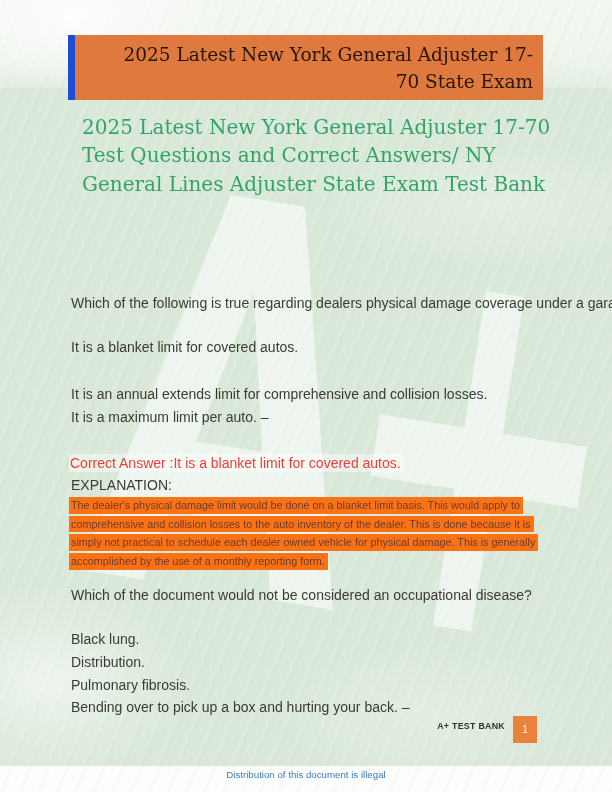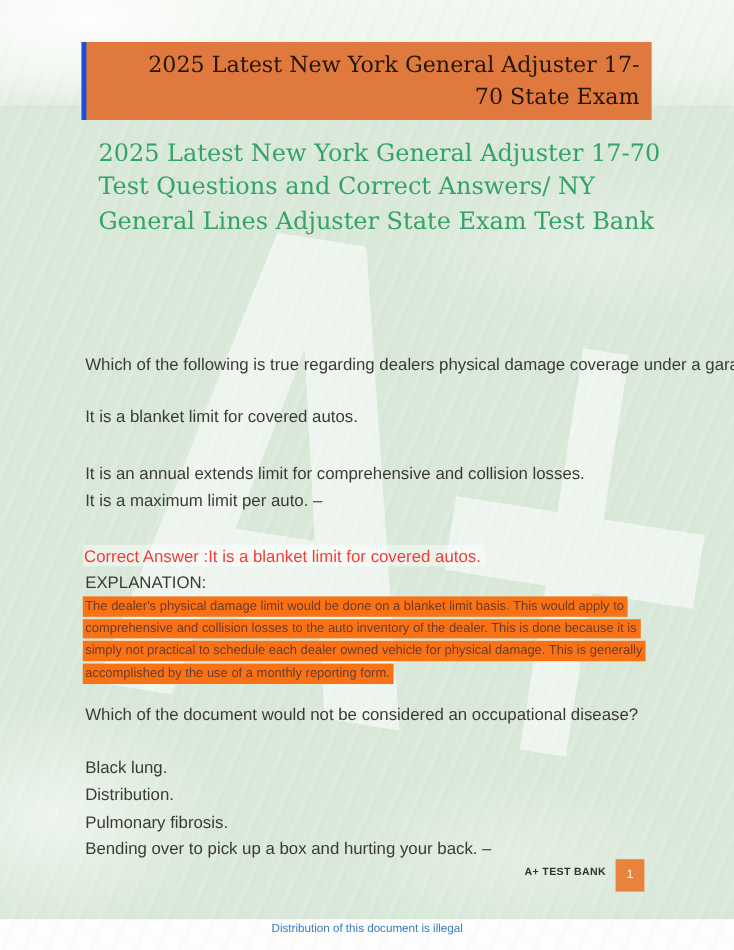--- a/index.html
+++ b/index.html
@@ -31,21 +31,21 @@
     position:absolute; left:150px; top:118px;
     font-family:"DejaVu Sans", sans-serif; font-weight:800;
     font-size:540px; line-height:1; letter-spacing:-34px;
     color:rgba(255,255,255,0.55);
     transform:rotate(9deg) scaleX(0.62); transform-origin:top left;
     pointer-events:none; user-select:none;
   }
   
   .banner {
     position:absolute; left:68px; top:35px; width:475px; height:65px;
-    background:#e0793d; border-left:4px solid #1d4ed8;
+    background:#e0793d; border-left:7px solid #1d4ed8;
     box-sizing:border-box; padding:6px 10px 0 0;
     text-align:right; color:#241709;
     font-family:"DejaVu Serif", serif; font-size:18.5px; line-height:27px;
   }
   .banner .bline { white-space:nowrap; }
   
   .heading {
     position:absolute; left:70px; top:113px; width:540px;
     color:#34a466; font-family:"DejaVu Serif", serif;
     font-size:20px; line-height:28.3px;margin-left:12px;

